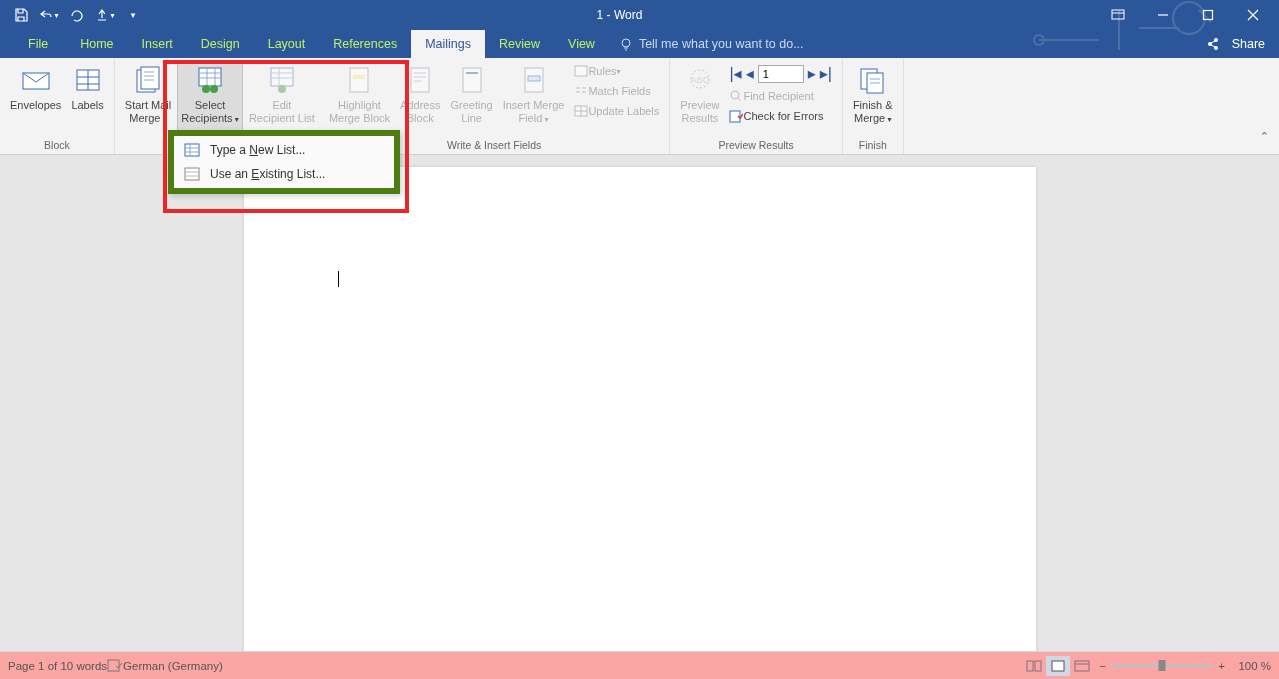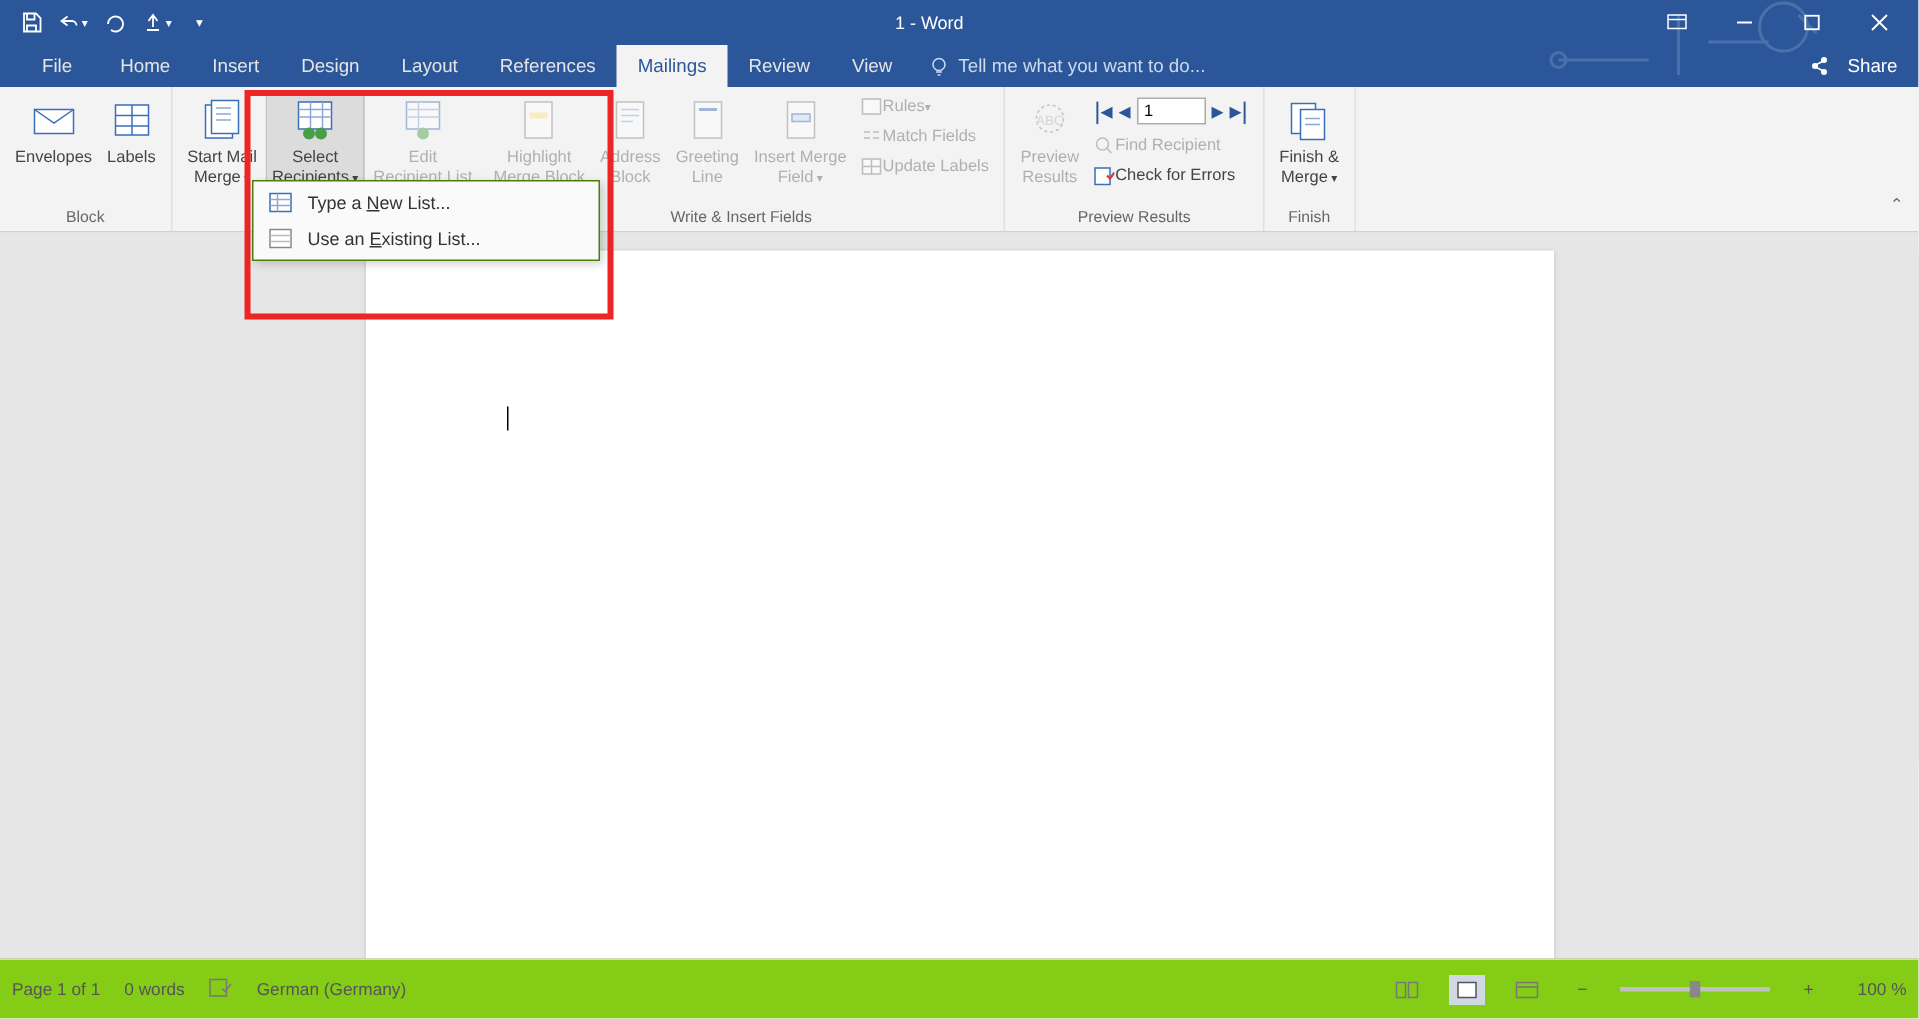--- a/index.html
+++ b/index.html
@@ -9,21 +9,21 @@
 .titlebar { height: 30px; background: #2b579a; display: flex; align-items: center; padding: 0 4px; color: #fff; font-size: 12px; }
 .qat { display: flex; align-items: center; gap: 6px; padding-left: 6px; }
 .qat-btn { width: 22px; height: 22px; display: flex; align-items: center; justify-content: center; cursor: pointer; }
 .title-text { flex: 1; text-align: center; }
 .win-controls { display: flex; gap: 0; }
 .win-btn { width: 45px; height: 28px; display: flex; align-items: center; justify-content: center; cursor: pointer; }
 .win-btn svg { stroke: #fff; fill: none; }
 
 
 .tabs-row { height: 28px; background: #2b579a; display: flex; align-items: stretch; padding-left: 10px; }
-.tab { padding: 0 14px; display: flex; align-items: center; color: #e5e5e5; font-size: 12.5px; cursor: pointer; }
+.tab { padding: 0 14px; display: flex; align-items: center; color: #bef264; font-size: 12.5px; cursor: pointer; }
 .tab.file { padding: 0 18px; }
 .tab.active { background: #f3f3f3; color: #2b579a; }
 .tell-me { display: flex; align-items: center; gap: 6px; color: #cdd9ec; font-size: 12.5px; padding-left: 10px; }
 .tabs-spacer { flex: 1; }
 .share { color: #fff; font-size: 12.5px; display: flex; align-items: center; gap: 12px; padding: 0 14px; cursor: pointer; }
 
 
 .ribbon { height: 97px; background: #f3f3f3; border-bottom: 1px solid #d0d0d0; display: flex; position: relative; }
 .group { border-right: 1px solid #e0e0e0; padding: 2px 6px 0 6px; display: flex; flex-direction: column; }
 .group-buttons { display: flex; gap: 2px; flex: 1; }
@@ -40,35 +40,35 @@
 .small-btn { display: flex; align-items: center; gap: 0; font-size: 11px; color: #444; padding: 2px 4px; cursor: pointer; white-space: nowrap; }
 .small-btn.disabled { color: #b0b0b0; }
 .small-btn.disabled svg { opacity: 0.5; }
 
 .nav-row { display: flex; align-items: center; gap: 4px; padding: 2px 4px; }
 .nav-input { width: 46px; height: 18px; font-size: 11px; text-align: left; padding: 0 4px; border: 1px solid #ababab; background: #fff; }
 
 .collapse-caret { position: absolute; right: 10px; top: 72px; font-size: 11px; color: #666; cursor: pointer; }
 
 
-.dropdown { position: absolute; left: 168px; top: 120px; width: 232px; background: #fafafa; border: 1px solid #4d7c0f; box-shadow: 2px 2px 6px rgba(0,0,0,0.18); z-index: 30; padding: 2px 0; }
+.dropdown { position: absolute; left: 168px; top: 130px; width: 232px; background: #fafafa; border: 6px solid #4d7c0f; box-shadow: 2px 2px 6px rgba(0,0,0,0.18); z-index: 30; padding: 2px 0; }
 .dropdown-item { display: flex; align-items: center; gap: 10px; padding: 4px 10px; font-size: 12px; color: #333; cursor: pointer; }
 .dropdown-item .mi-icon { width: 16px; height: 16px; display: flex; align-items: center; justify-content: center; }
 .dropdown-item u { text-decoration: underline; }
 
 
 .highlight-box { position: absolute; left: 163px; top: 60px; width: 246px; height: 153px; border: 4px solid #ed2524; z-index: 25; pointer-events: none; }
 
 
 .doc-area { position: absolute; top: 155px; left: 0; right: 0; bottom: 25px; background: #e6e6e6; display: flex; justify-content: center; overflow: hidden; }
 .page { width: 792px; background: #fff; margin-top: 12px; height: 900px; box-shadow: 0 0 3px rgba(0,0,0,0.15); position: relative; }
 .cursor { position: absolute; left: 94px; top: 104px; width: 1px; height: 16px; background: #000; }
 
 
-.statusbar { position: absolute; bottom: 0; left: 0; right: 0; height: 40px; background: #84cc16; border-top: 1px solid #d7d7d7; display: flex; align-items: center; font-size: 11.5px; color: #555; padding: 0 8px; gap: 16px; }
+.statusbar { position: absolute; bottom: 0; left: 0; right: 0; height: 28px; background: #fca5a5; border-top: 1px solid #d7d7d7; display: flex; align-items: center; font-size: 11.5px; color: #555; padding: 0 8px; }
 .statusbar .spacer { flex: 1; }
 .view-btn { width: 24px; height: 20px; display: flex; align-items: center; justify-content: center; cursor: pointer; }
 .view-btn.active { background: #d0d7e5; }
 .zoom-slider { width: 100px; height: 3px; background: #c0c0c0; position: relative; }
 .zoom-thumb { position: absolute; left: 50%; top: -4px; width: 7px; height: 11px; background: #888; transform: translateX(-50%); }
 
 
 .bg-pattern { position: absolute; right: 0; top: 0; width: 420px; height: 60px; opacity: 0.15; pointer-events: none; }
 </style>
 </head>

